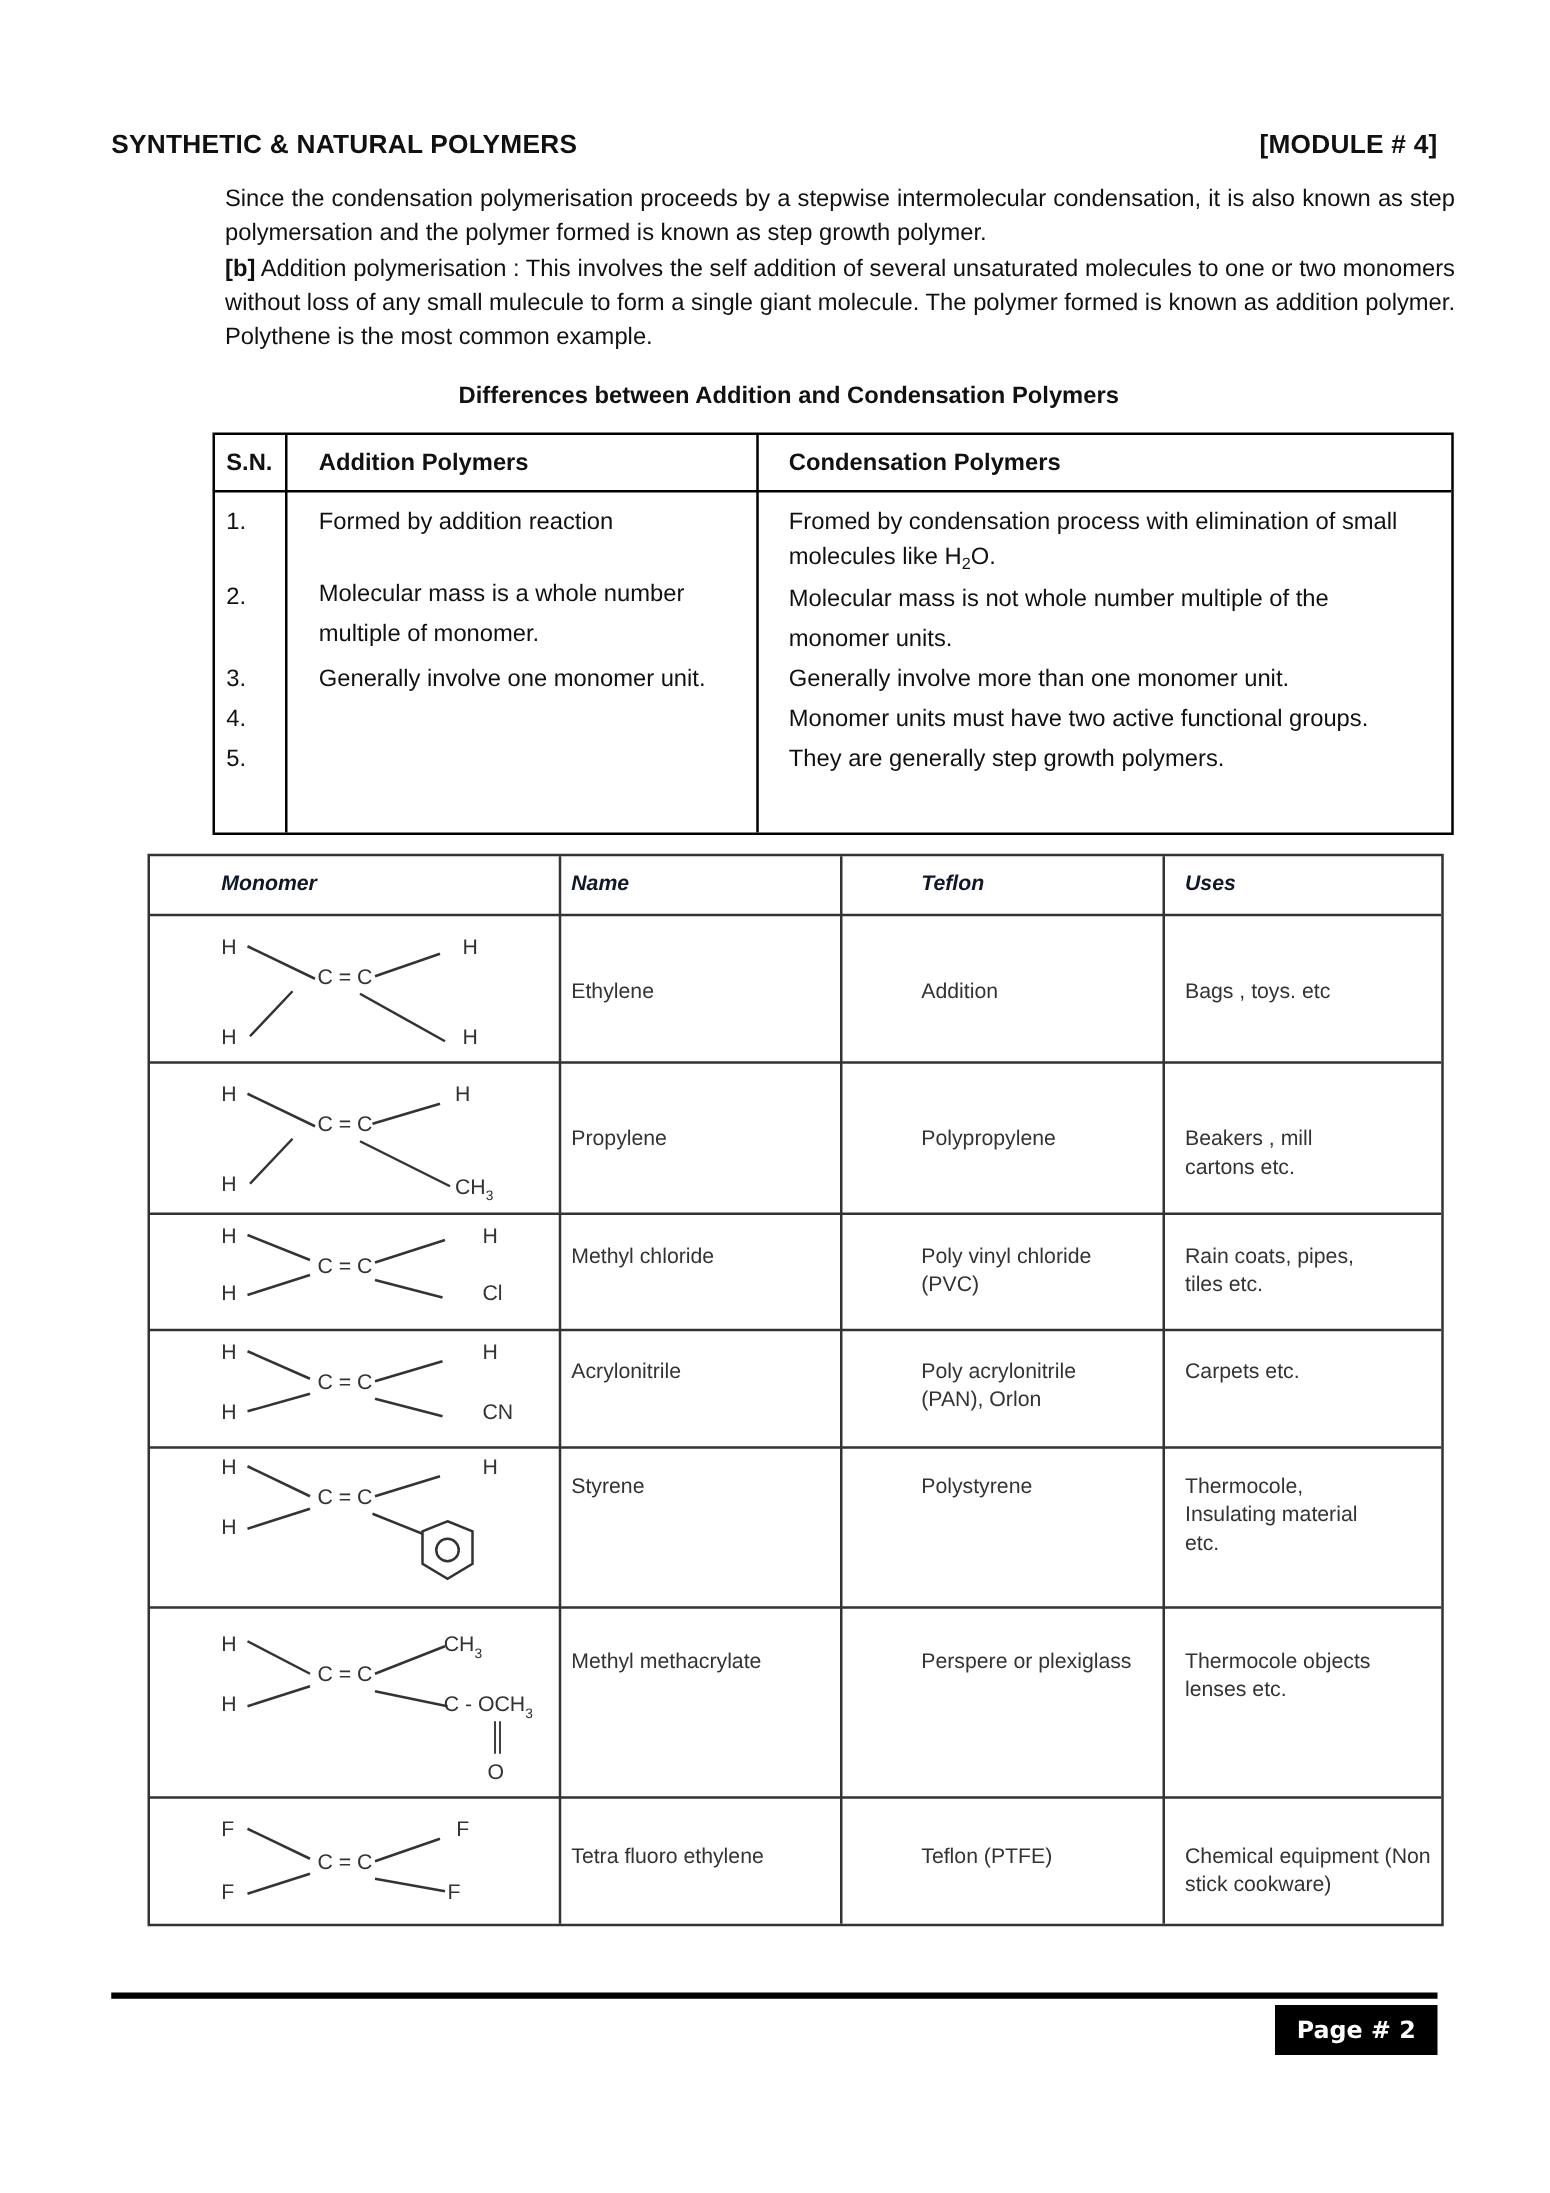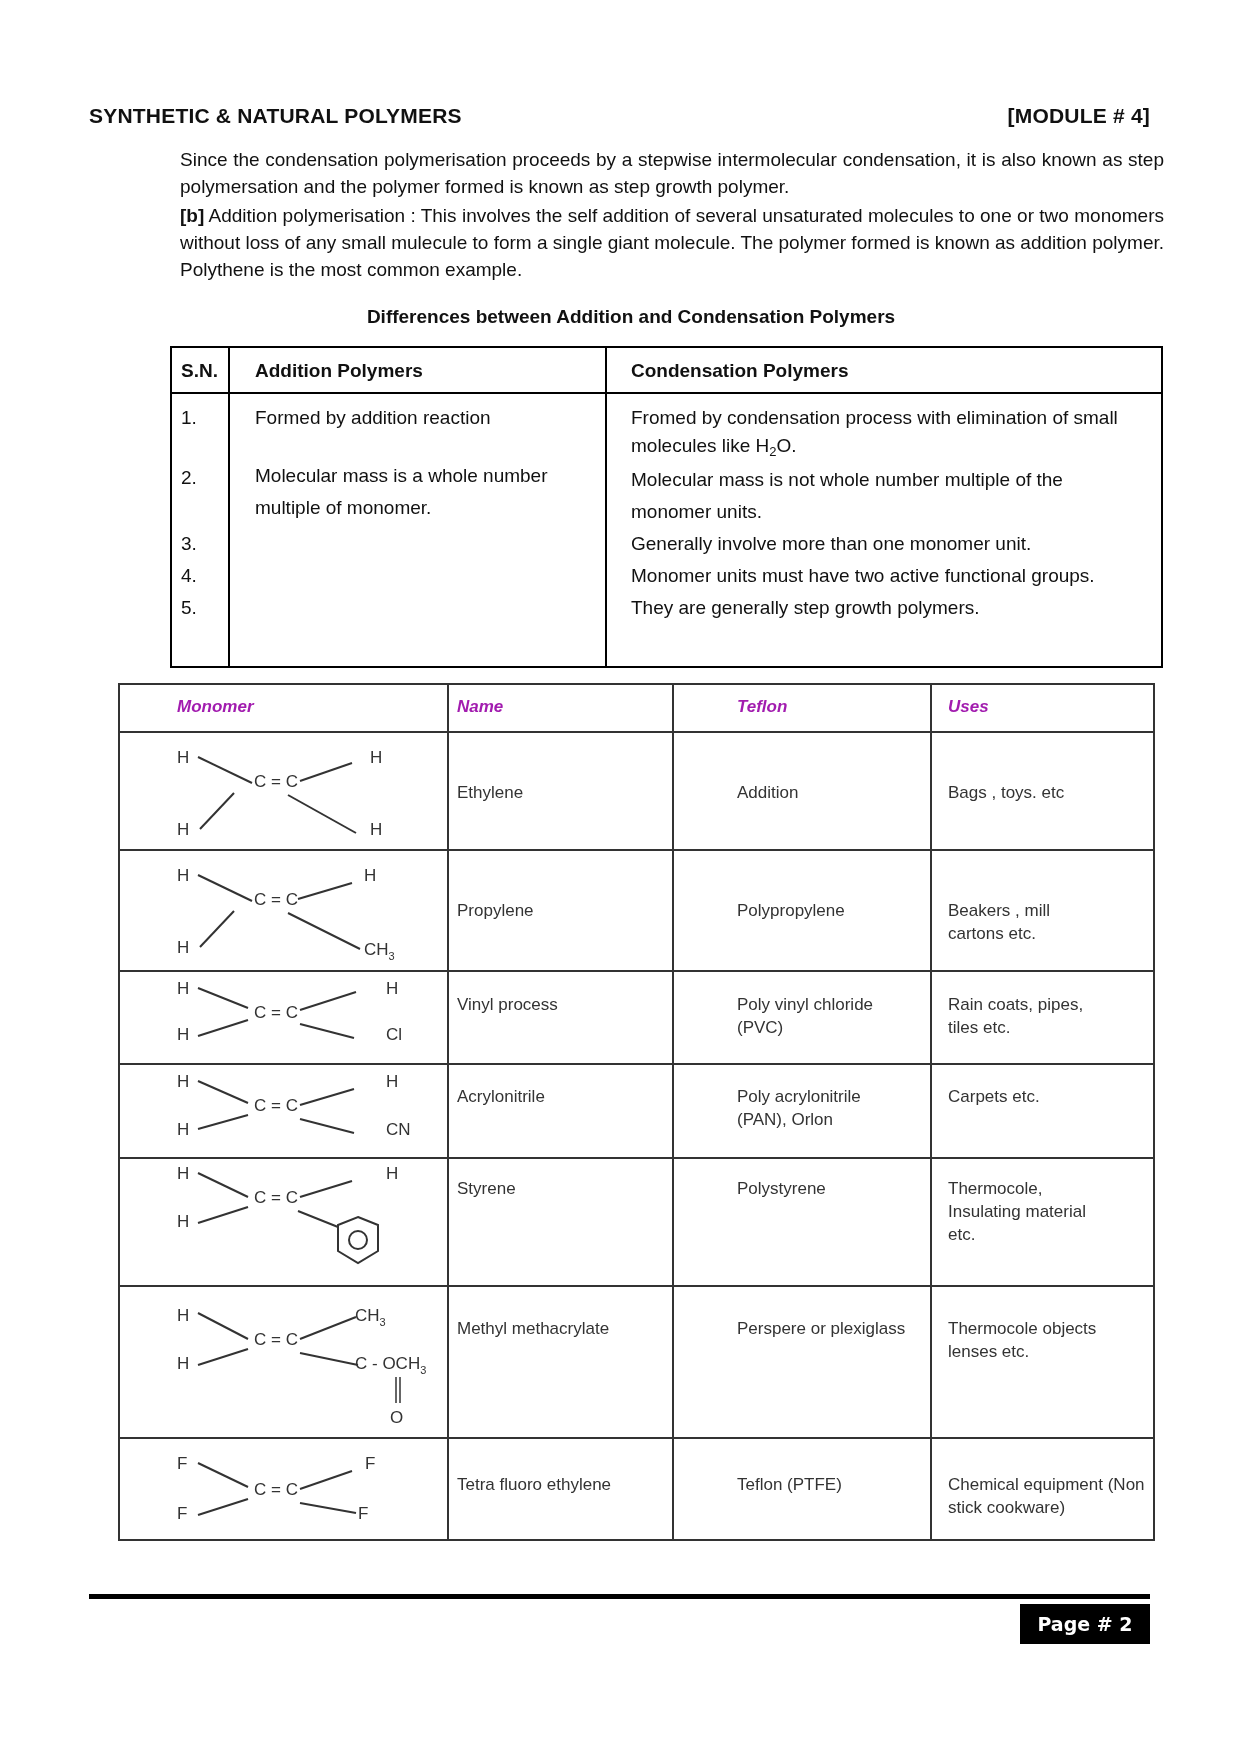--- a/index.html
+++ b/index.html
@@ -18,21 +18,21 @@
   .t1 .vline { position: absolute; top: 0; bottom: 0; width: 2px; background: #000; }
   .t1 .hline { position: absolute; left: 0; right: 0; height: 2px; background: #000; top: 44px; }
   .t1 .th { position: absolute; top: 12px; font-weight: bold; }
   .t1 .cell { position: absolute; line-height: 28px; }
   .t1 sub { font-size: 13px; vertical-align: -4px; line-height: 0; }
 
   
   .t2 { position: absolute; left: 118px; top: 683px; width: 1037px; height: 858px; border: 2px solid #333; box-sizing: border-box; font-family: "Liberation Sans", sans-serif; font-size: 17px; color: #333; }
   .t2 .vline { position: absolute; top: 0; bottom: 0; width: 2px; background: #333; }
   .t2 .hline { position: absolute; left: 0; right: 0; height: 2px; background: #333; }
-  .t2 .th { position: absolute; top: 12px; font-weight: bold; font-style: italic; color: #a21caf; font-size: 17px; }
+  .t2 .th { position: absolute; top: 12px; font-weight: bold; font-style: italic; color: #0f172a; font-size: 17px; }
   .t2 .cell { position: absolute; line-height: 23px; }
   .t2 svg { position: absolute; overflow: visible; }
   .t2 svg text { font-family: "Liberation Sans", sans-serif; font-size: 17px; fill: #333; }
   .t2 svg line, .t2 svg polygon, .t2 svg circle { stroke: #333; stroke-width: 2; fill: none; }
 
   .footer-rule { position: absolute; left: 89px; top: 1594px; width: 1061px; height: 5px; background: #000; }
   .page-box { position: absolute; left: 1020px; top: 1604px; width: 130px; height: 40px; background: #000; color: #fff; font-family: "DejaVu Sans", sans-serif; font-weight: bold; font-size: 19px; line-height: 40px; text-align: center; }
 </style>
 </head>
 <body>
@@ -55,20 +55,21 @@
 
   <div class="cell" style="left:9px; top:56px">1.</div>
   <div class="cell" style="left:83px; top:56px; width:345px">Formed by addition reaction</div>
   <div class="cell" style="left:459px; top:56px; width:525px"><span>Fromed by condensation process with elimination of small molecules like H</span><sub>2</sub><span>O.</span></div>
 
   <div class="cell" style="left:9px; top:116px">2.</div>
   <div class="cell" style="left:83px; top:112px; width:330px; line-height:32px">Molecular mass is a whole number multiple of monomer.</div>
   <div class="cell" style="left:459px; top:116px; width:470px; line-height:32px">Molecular mass is not whole number multiple of the monomer units.</div>
 
   <div class="cell" style="left:9px; top:182px">3.</div>
+  <div class="cell" style="left:83px; top:182px; width:350px">Generally involve one monomer unit.</div>
   <div class="cell" style="left:459px; top:182px; width:525px">Generally involve more than one monomer unit.</div>
 
   <div class="cell" style="left:9px; top:214px">4.</div>
   <div class="cell" style="left:459px; top:214px; width:525px">Monomer units must have two active functional groups.</div>
 
   <div class="cell" style="left:9px; top:246px">5.</div>
   <div class="cell" style="left:459px; top:246px; width:525px">They are generally step growth polymers.</div>
 </div>
 
 <div class="t2">
@@ -123,21 +124,21 @@
     <text x="57" y="22">H</text>
     <text x="57" y="68">H</text>
     <text x="134" y="46">C = C</text>
     <text x="266" y="22">H</text>
     <text x="266" y="68">Cl</text>
     <line x1="78" y1="16" x2="128" y2="36"></line>
     <line x1="78" y1="64" x2="128" y2="48"></line>
     <line x1="180" y1="38" x2="236" y2="20"></line>
     <line x1="180" y1="52" x2="234" y2="66"></line>
   </svg>
-  <div class="cell" style="left:337px; top:308px">Vinyl process</div>
+  <div class="cell" style="left:337px; top:308px">Methyl chloride</div>
   <div class="cell" style="left:617px; top:308px; width:170px">Poly vinyl chloride (PVC)</div>
   <div class="cell" style="left:828px; top:308px; width:165px">Rain coats, pipes, tiles etc.</div>
 
   <svg style="left:0; top:380px" width="320" height="92">
     <text x="57" y="22">H</text>
     <text x="57" y="70">H</text>
     <text x="134" y="46">C = C</text>
     <text x="266" y="22">H</text>
     <text x="266" y="70">CN</text>
     <line x1="78" y1="16" x2="128" y2="38"></line>

